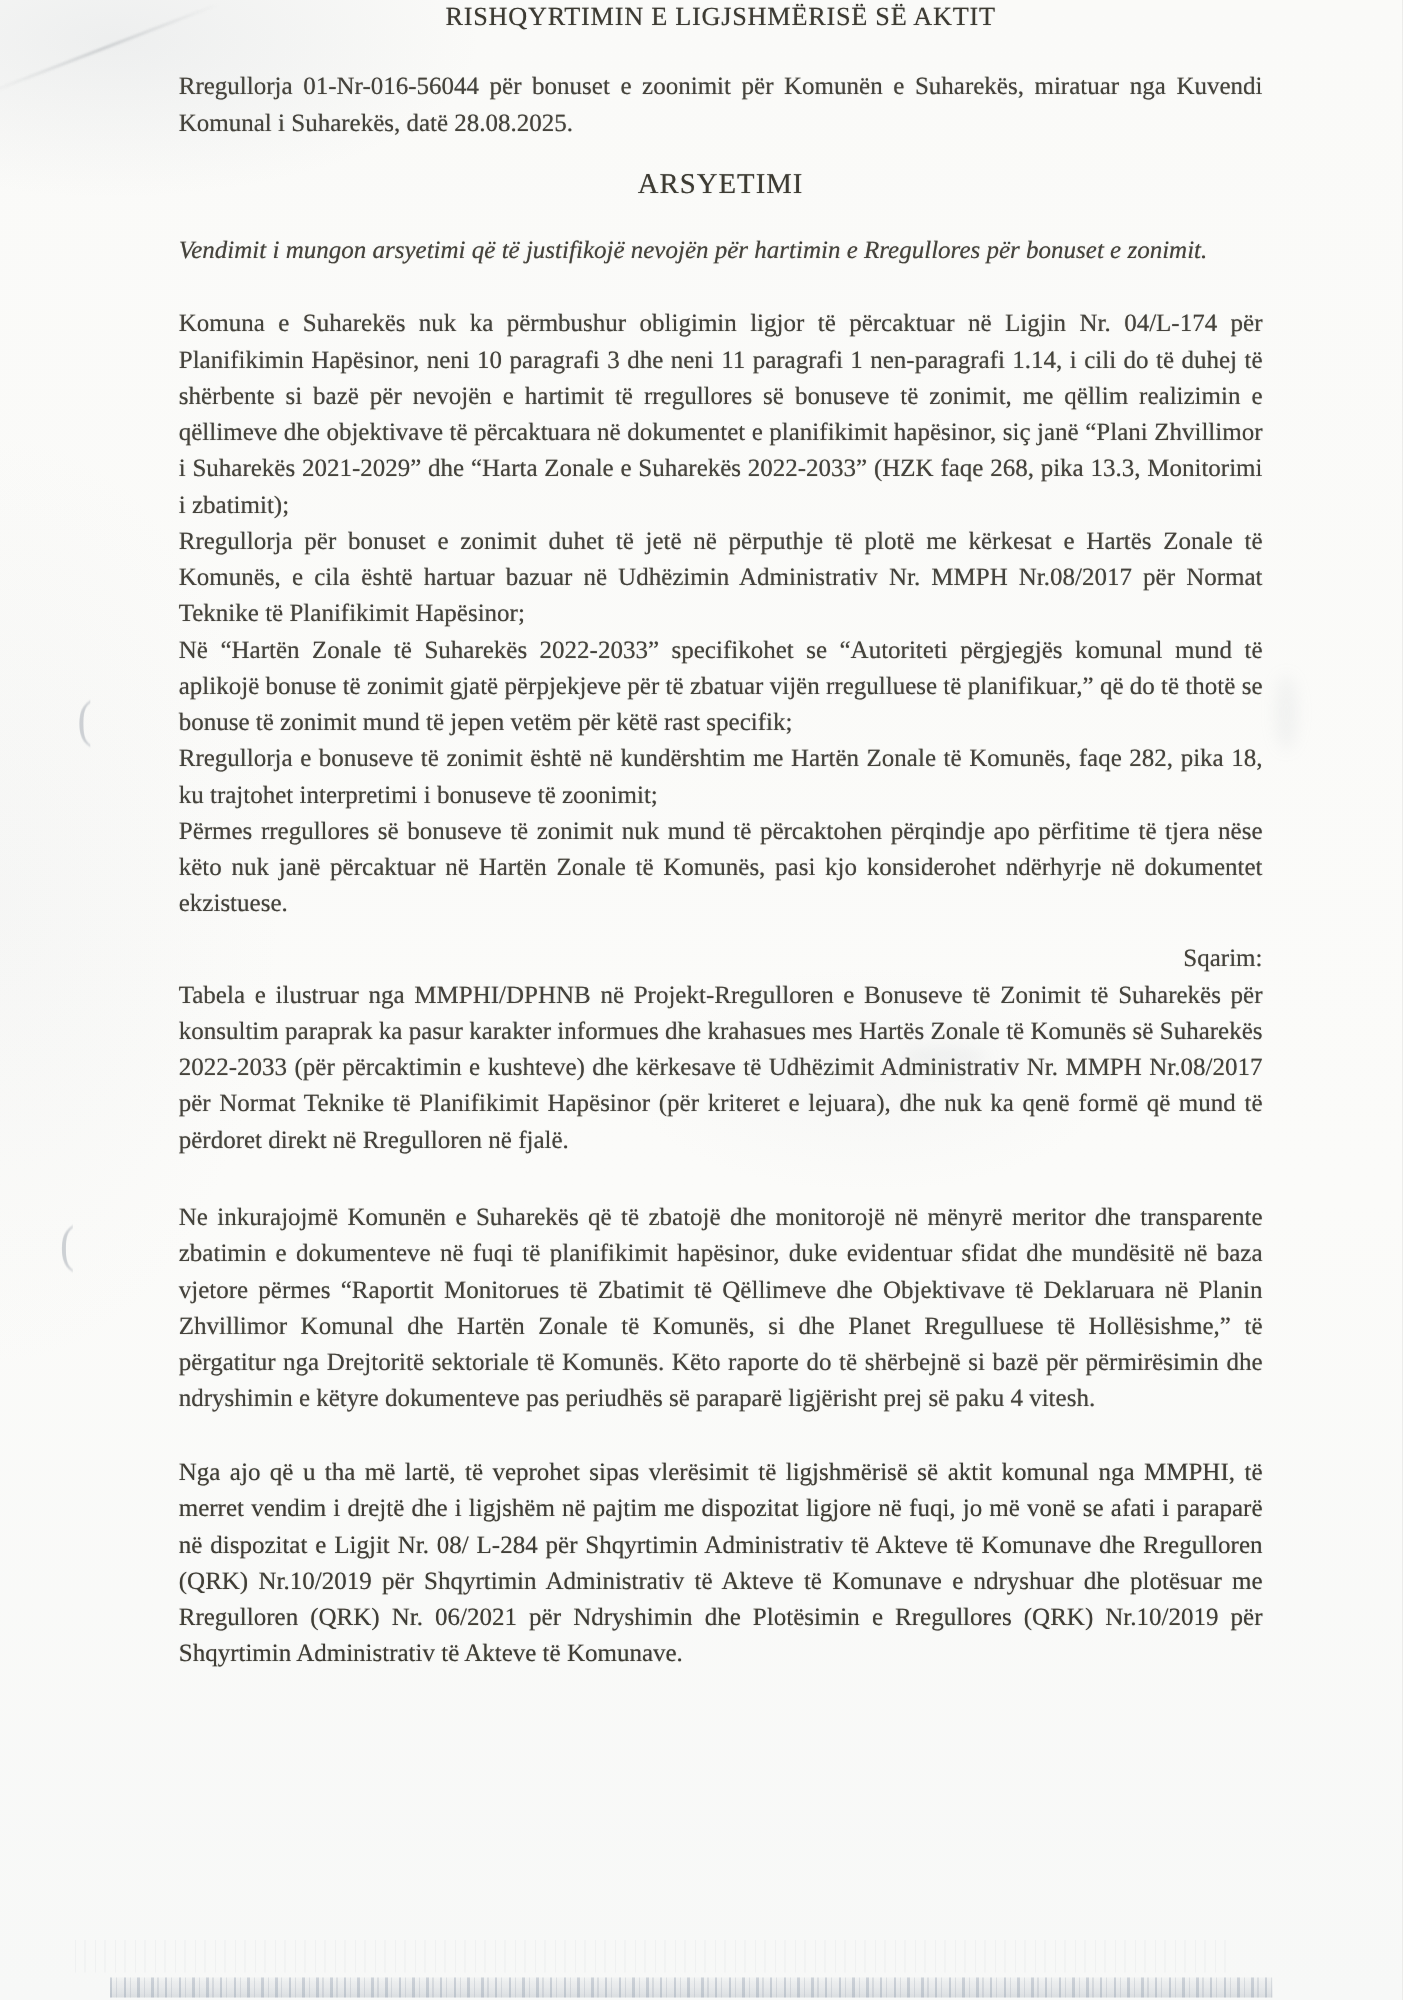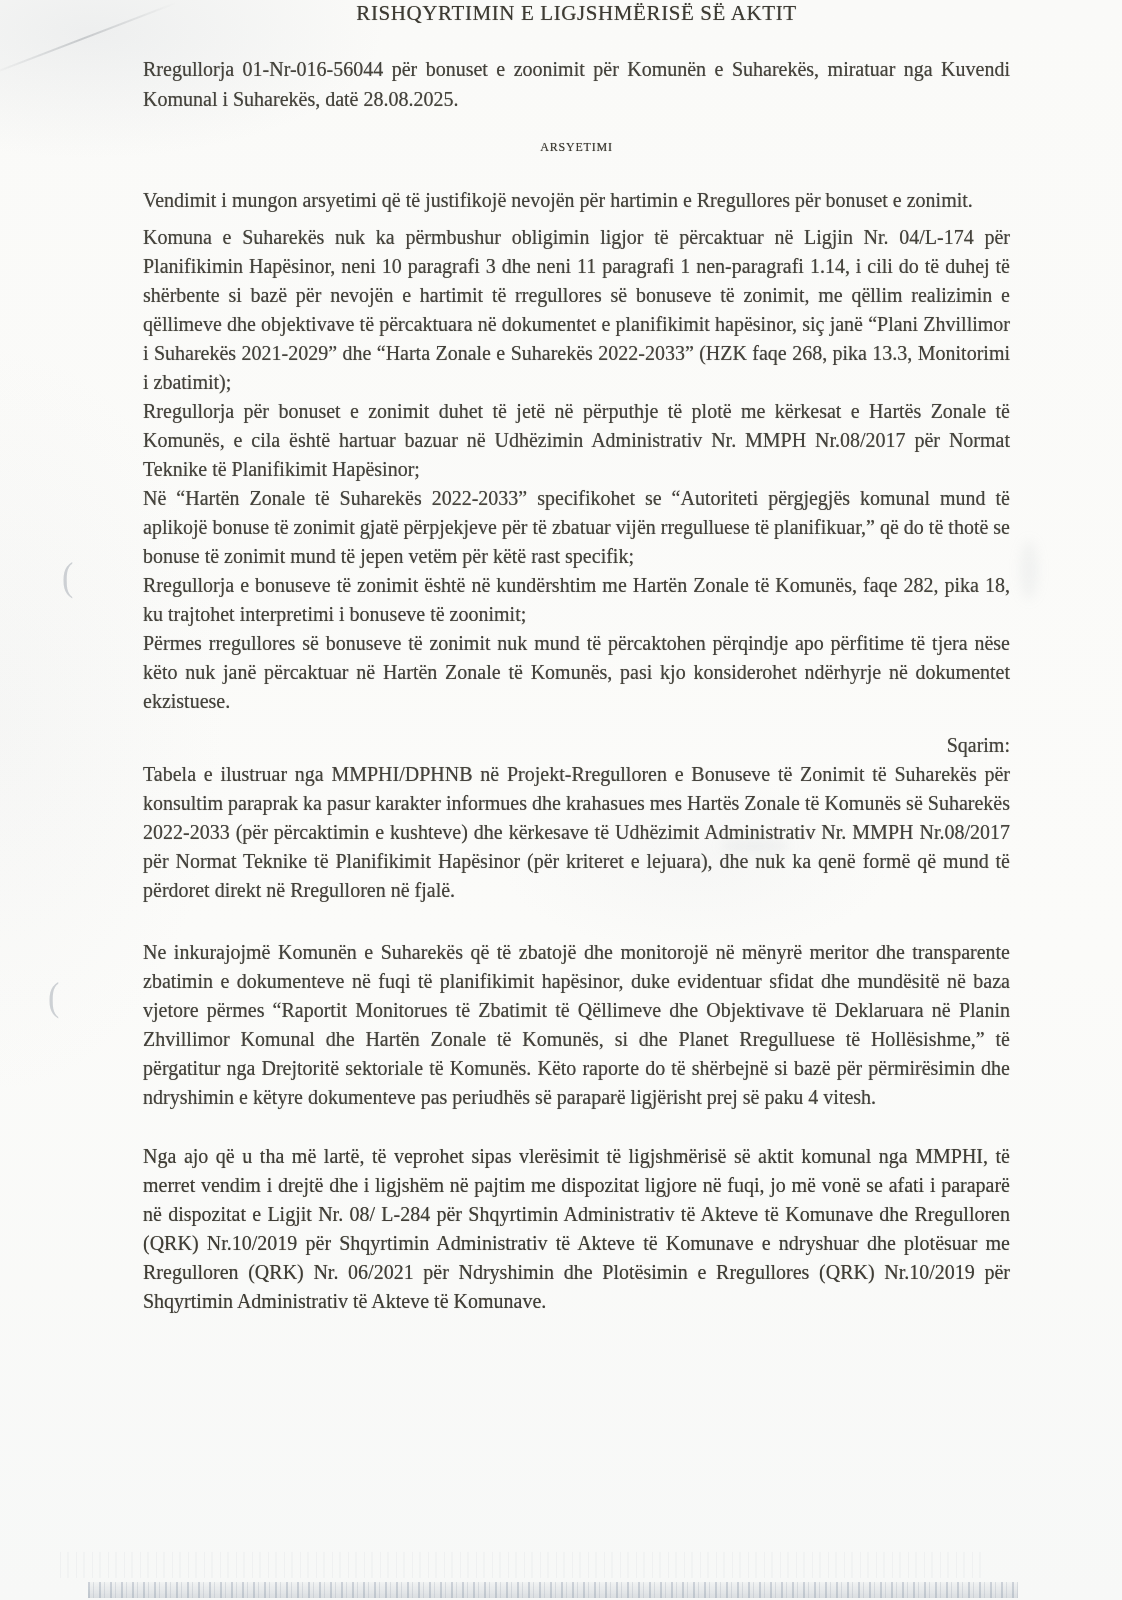--- a/index.html
+++ b/index.html
@@ -75,36 +75,36 @@
   }
   h1.doc-title {
     font-size: 21px; font-weight: 400;
     letter-spacing: 0.6px;
     text-align: center;
     color: #3d3b33;
     margin: 0 0 28px 0;
     line-height: 26px;
   }
   h2.section-heading {
-    font-size: 12px; font-weight: 400;
+    font-size: 23px; font-weight: 400;
     letter-spacing: 0.8px;
     text-align: center;
     color: #3d3b33;
     margin: 0 0 26px 0;
     line-height: 26px;
   }
   p {
     font-size: 20px;
     line-height: 29px;
     margin: 0;
     text-align: justify;
   }
   p.intro { margin-bottom: 20px; line-height: 30px; }
   p.lead { margin-bottom: 21px; text-align: left; }
-  p.finding-intro { margin-bottom: 8px; }
+  p.finding-intro { margin-bottom: 30px; font-style: italic; }
   .findings { margin-bottom: 15px; }
   .findings p { margin: 0; }
   p.clar-label { text-align: right; }
   p.clarification { margin-bottom: 33px; }
   p.encouragement { margin-bottom: 30px; }
   p.conclusion { margin: 0; color: #403e36; }
 </style>
 </head>
 <body>
 

